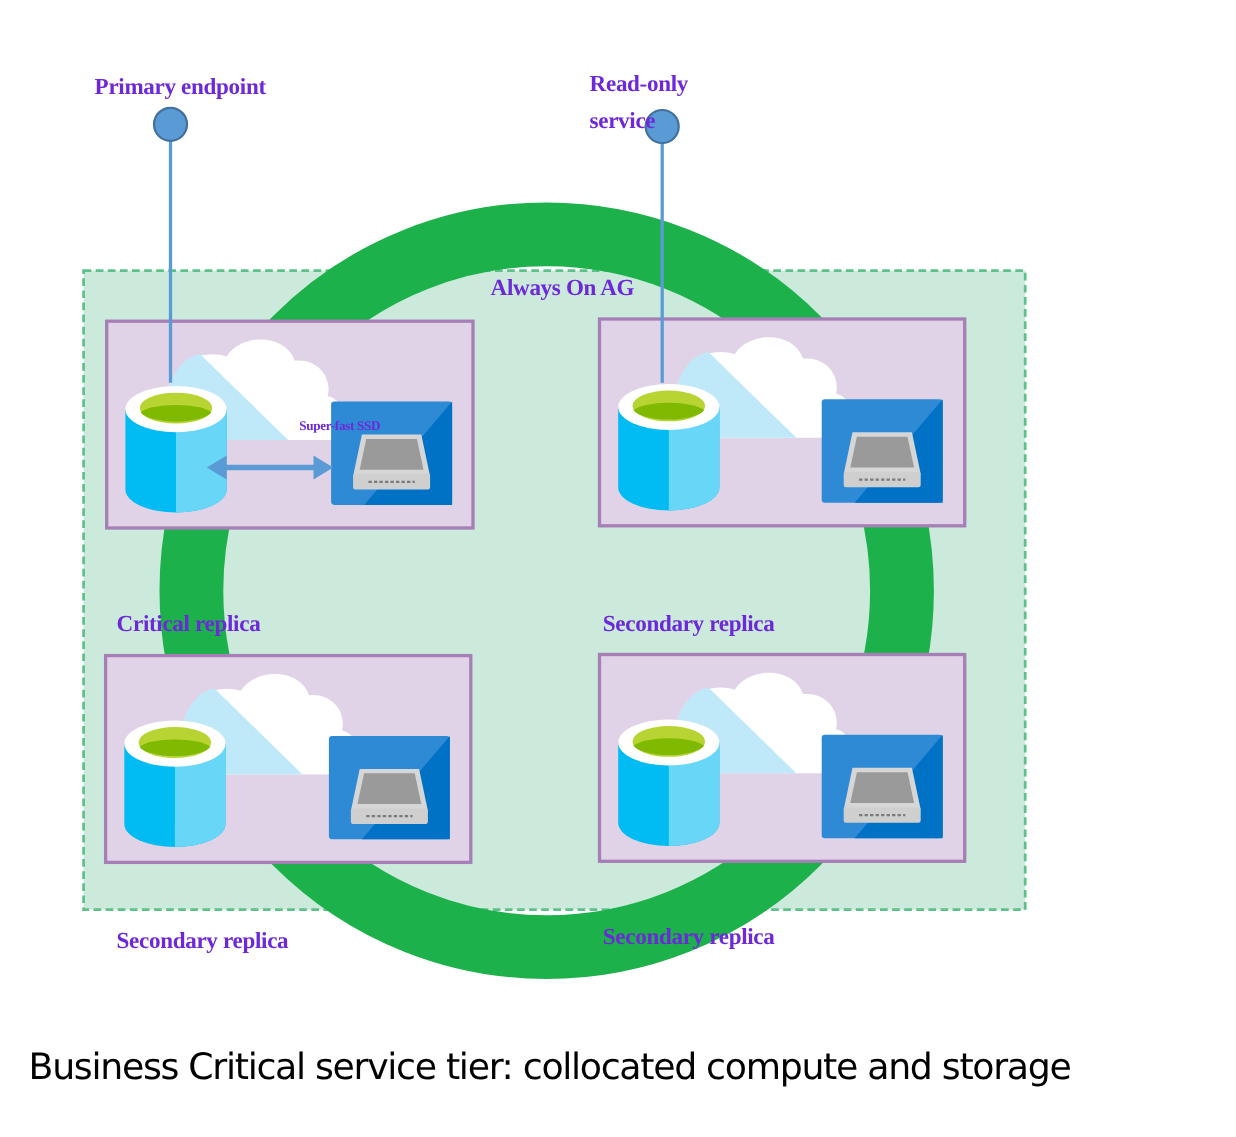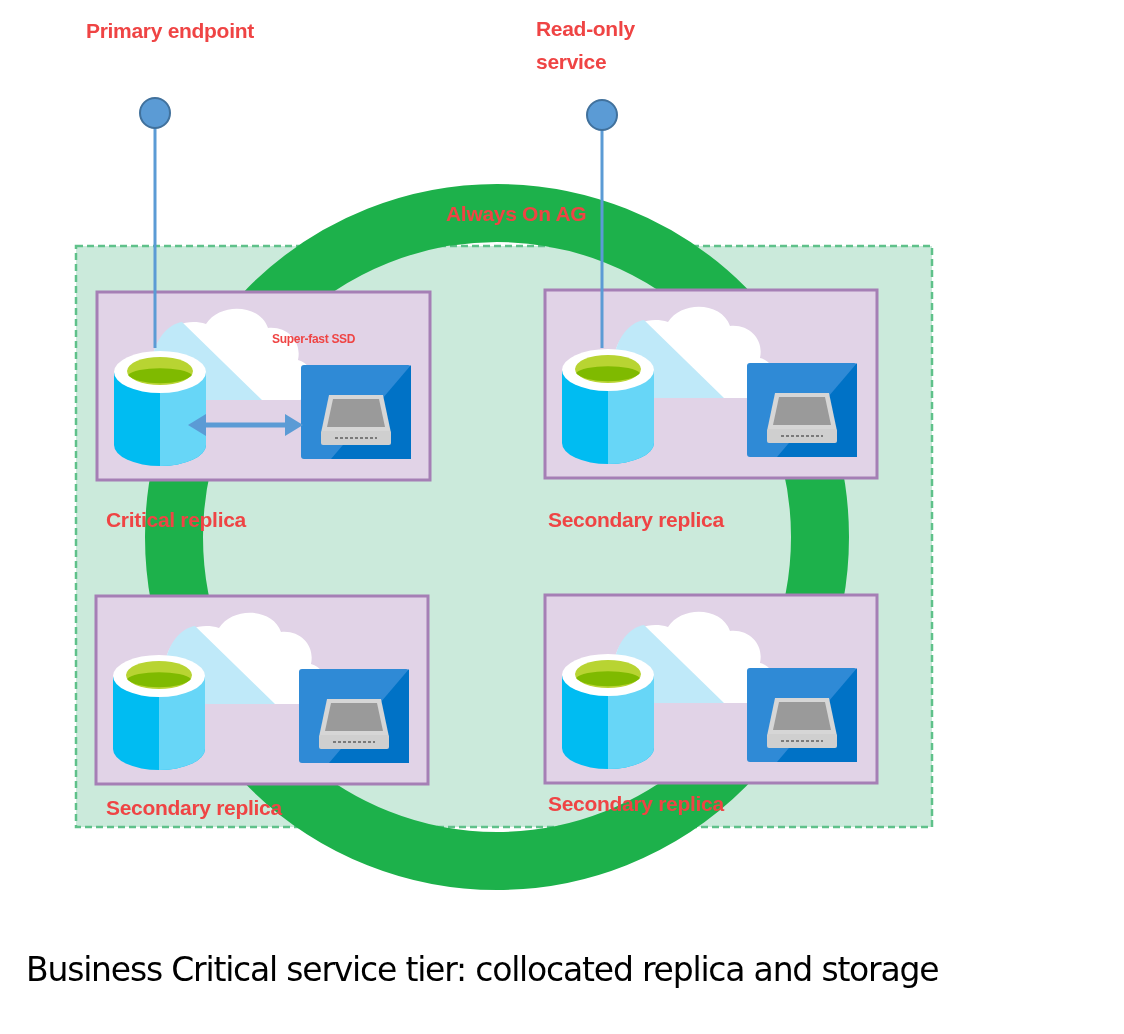--- a/index.html
+++ b/index.html
@@ -1,18 +1,18 @@
 <!DOCTYPE html>
 <html><head>
 <meta charset="utf-8">
 <style>
   html, body { margin:0; padding:0; background:#ffffff; }
   body { width:1124px; height:1034px; position:relative; overflow:hidden; font-family:"DejaVu Sans", sans-serif; }
   #diagram { position:absolute; left:0; top:0; }
-  .lbl { position:absolute; font-family:Liberation Sans, sans-serif; font-weight:bold; color:#ef4444; font-size:21px; line-height:33px; white-space:nowrap; letter-spacing:-0.3px; }
+  .lbl { position:absolute; font-family:Liberation Serif, serif; font-weight:bold; color:#6d28d9; font-size:21px; line-height:33px; white-space:nowrap; letter-spacing:-0.3px;margin-top:48px; }
   .caption { position:absolute; left:26px; top:950px; font-family:"DejaVu Sans", sans-serif; font-size:33px; color:#000; white-space:nowrap; letter-spacing:-1.2px; }
 </style>
 </head>
 <body>
 
 <svg id="diagram" width="1124" height="1034" viewBox="0 0 1124 1034">
   <defs>
     <g id="db-cyl">
 
       <path d="M0,0 L0,73 A46,21 0 0 0 92,73 L92,0 Z" fill="#00bcf2"></path>
@@ -92,13 +92,13 @@
 
 <div class="lbl" style="left:446px; top:197px;">Always On AG</div>
 
 <div class="lbl" style="left:272px; top:323px; font-size:12px;">Super-fast SSD</div>
 
 <div class="lbl" style="left:106px; top:503px;">Critical replica</div>
 <div class="lbl" style="left:548px; top:503px;">Secondary replica</div>
 <div class="lbl" style="left:106px; top:791px;">Secondary replica</div>
 <div class="lbl" style="left:548px; top:787px;">Secondary replica</div>
 
-<div class="caption">Business Critical service tier: collocated replica and storage</div>
+<div class="caption">Business Critical service tier: collocated compute and storage</div>
 
 </body></html>

